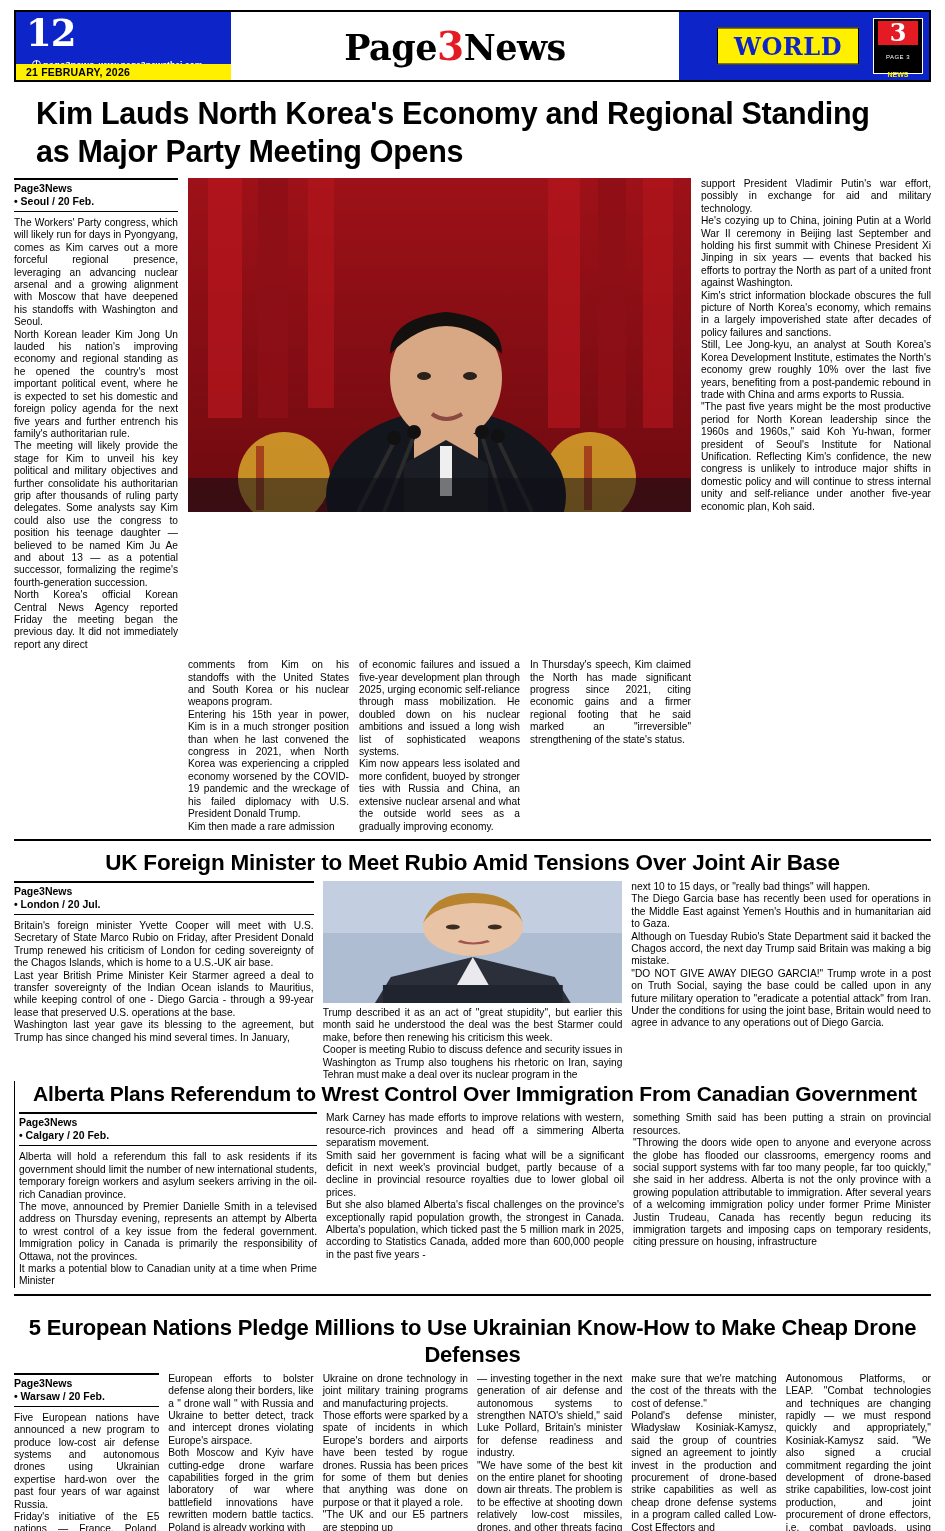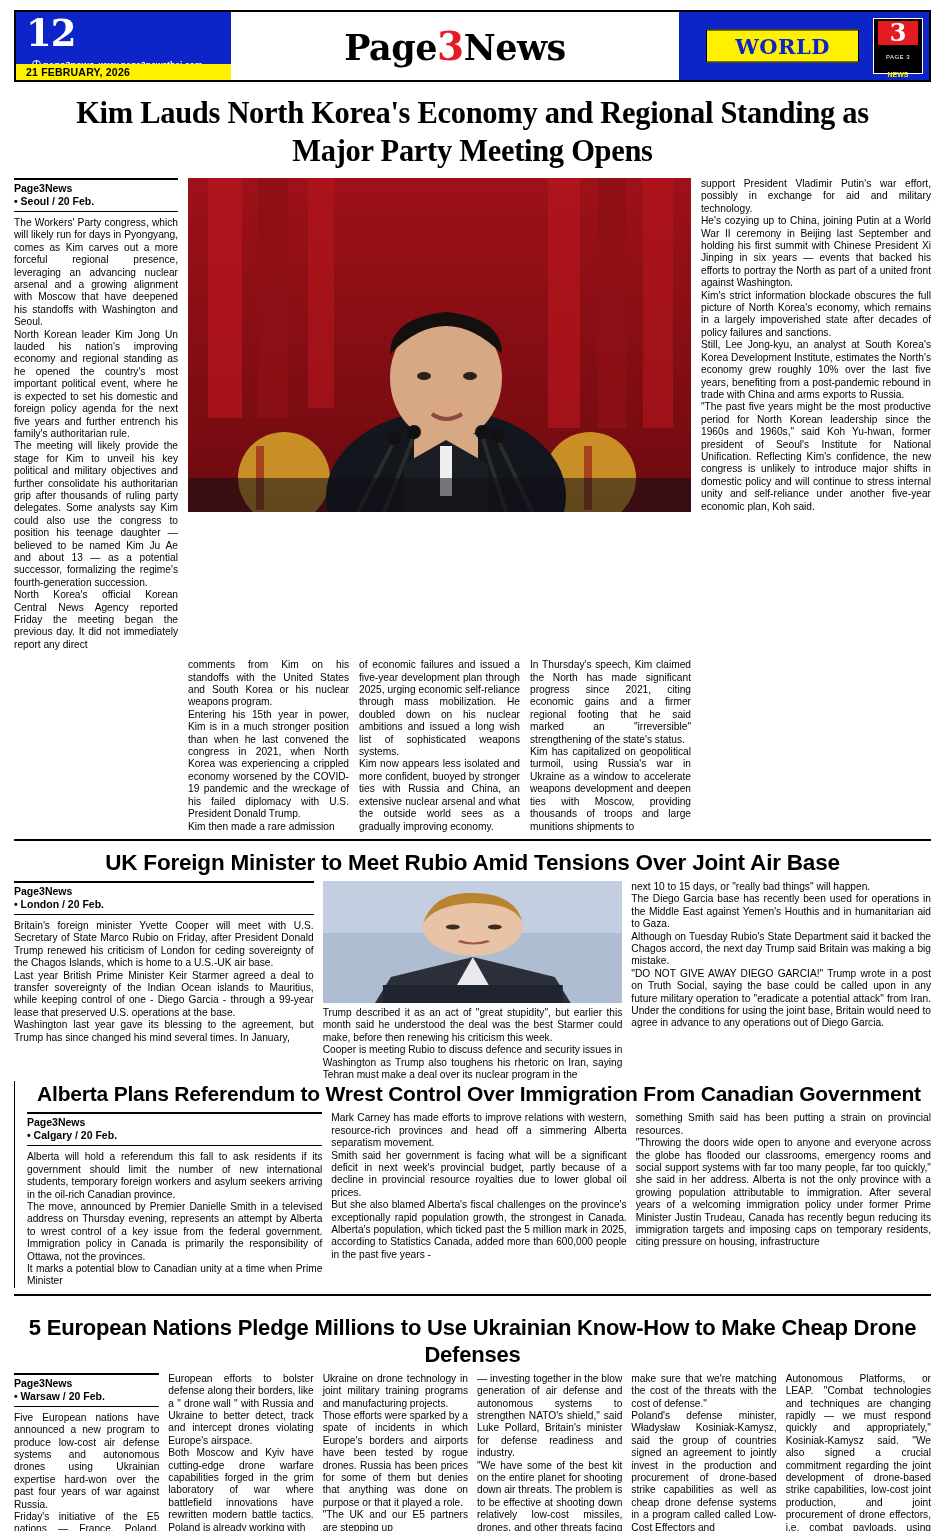--- a/index.html
+++ b/index.html
@@ -113,22 +113,22 @@
     position:relative;
   }
   .world-badge {
     position:absolute;
     right:70px; top:50%;
     transform:translateY(-50%);
     background:#fff000;
     color:#0d24c9;
     font-family:"DejaVu Serif", serif;
     font-weight:bold;
-    font-size:21px;
-    padding:3px 28px;
+    font-size:24px;
+    padding:3px 16px;
     letter-spacing:0.5px;
     border:1px solid #000;
   }
   .mh-logo-box {
     position:absolute;
     right:6px; top:50%;
     transform:translateY(-50%);
     width:50px; height:56px;
     background:#000;
     border:1px solid #fff;
@@ -144,22 +144,21 @@
     color:#fff;
     background:#e51b24;
     display:block;
     margin:0 4px;
   }
   .mh-logo-box .p3 { font-size:6px; line-height:8px; letter-spacing:0.5px;}
   .mh-logo-box .nws { font-size:7px; line-height:8px; font-weight:bold; color:#fff000;}
 
   
   .lead-headline {
-    text-align:center;
-    font-family:Liberation Serif, serif;
+    font-family:Liberation Sans, sans-serif;
     font-weight:bold;
     font-size:30.5px;
     line-height:38px;
     letter-spacing:-0.3px;
     margin:12px 22px 8px 22px;
   }
   .rule-thick { border-top:2px solid #000; }
   .byline-box {
     border-top:2px solid #000;
     border-bottom:1px solid #000;
@@ -361,37 +360,36 @@
         <p>comments from Kim on his standoffs with the United States and South Korea or his nuclear weapons program.</p>
         <p>Entering his 15th year in power, Kim is in a much stronger position than when he last convened the congress in 2021, when North Korea was experiencing a crippled economy worsened by the COVID-19 pandemic and the wreckage of his failed diplomacy with U.S. President Donald Trump.</p>
         <p>Kim then made a rare admission</p>
       </div>
       <div class="col-text">
         <p>of economic failures and issued a five-year development plan through 2025, urging economic self-reliance through mass mobilization. He doubled down on his nuclear ambitions and issued a long wish list of sophisticated weapons systems.</p>
         <p>Kim now appears less isolated and more confident, buoyed by stronger ties with Russia and China, an extensive nuclear arsenal and what the outside world sees as a gradually improving economy.</p>
       </div>
       <div class="col-text">
         <p>In Thursday's speech, Kim claimed the North has made significant progress since 2021, citing economic gains and a firmer regional footing that he said marked an "irreversible" strengthening of the state's status.</p>
-        <p>Kim has capitalized on geopolitical turmoil, using Russia's war in Ukraine as a window to accelerate weapons development and deepen ties with Moscow, providing thousands of troops and large munitions shipments to</p>
       </div>
     </div>
     <div></div>
   </div>
 
   <div class="rule-thick mt6"></div>
 
   <div class="row2">
 
     <div>
       <div class="sec-headline">UK Foreign Minister to Meet Rubio Amid Tensions Over Joint Air Base</div>
       <div class="story2-cols">
         <div>
           <div class="byline-box">
             <div class="byline-name">Page3News</div>
-            <div class="byline-place">• London / 20 Feb.</div>
+            <div class="byline-place">• London / 20 Jul.</div>
           </div>
           <div class="col-text">
             <p>Britain's foreign minister Yvette Cooper will meet with U.S. Secretary of State Marco Rubio on Friday, after President Donald Trump renewed his criticism of London for ceding sovereignty of the Chagos Islands, which is home to a U.S.-UK air base.</p>
             <p>Last year British Prime Minister Keir Starmer agreed a deal to transfer sovereignty of the Indian Ocean islands to Mauritius, while keeping control of one - Diego Garcia - through a 99-year lease that preserved U.S. operations at the base.</p>
             <p>Washington last year gave its blessing to the agreement, but Trump has since changed his mind several times. In January,</p>
           </div>
         </div>
         <div>
           <div class="photo-person">
             <svg width="100%" height="100%" viewBox="0 0 150 122" preserveAspectRatio="none">
@@ -414,21 +412,21 @@
         </div>
         <div class="col-text">
           <p>next 10 to 15 days, or "really bad things" will happen.</p>
           <p>The Diego Garcia base has recently been used for operations in the Middle East against Yemen's Houthis and in humanitarian aid to Gaza.</p>
           <p>Although on Tuesday Rubio's State Department said it backed the Chagos accord, the next day Trump said Britain was making a big mistake.</p>
           <p>"DO NOT GIVE AWAY DIEGO GARCIA!" Trump wrote in a post on Truth Social, saying the base could be called upon in any future military operation to "eradicate a potential attack" from Iran. Under the conditions for using the joint base, Britain would need to agree in advance to any operations out of Diego Garcia.</p>
         </div>
       </div>
     </div>
 
-    <div class="vdiv" style="padding-left:12px;">
+    <div class="vdiv" style="padding-left:4px;">
       <div class="sec-headline sm">Alberta Plans Referendum to Wrest Control Over Immigration From Canadian Government</div>
       <div class="story2-cols">
         <div>
           <div class="byline-box">
             <div class="byline-name">Page3News</div>
             <div class="byline-place">• Calgary / 20 Feb.</div>
           </div>
           <div class="col-text">
             <p>Alberta will hold a referendum this fall to ask residents if its government should limit the number of new international students, temporary foreign workers and asylum seekers arriving in the oil-rich Canadian province.</p>
             <p>The move, announced by Premier Danielle Smith in a televised address on Thursday evening, represents an attempt by Alberta to wrest control of a key issue from the federal government. Immigration policy in Canada is primarily the responsibility of Ottawa, not the provinces.</p>
@@ -466,21 +464,21 @@
       <div class="col-text">
         <p>European efforts to bolster defense along their borders, like a " drone wall " with Russia and Ukraine to better detect, track and intercept drones violating Europe's airspace.</p>
         <p>Both Moscow and Kyiv have cutting-edge drone warfare capabilities forged in the grim laboratory of war where battlefield innovations have rewritten modern battle tactics. Poland is already working with</p>
       </div>
       <div class="col-text">
         <p>Ukraine on drone technology in joint military training programs and manufacturing projects.</p>
         <p>Those efforts were sparked by a spate of incidents in which Europe's borders and airports have been tested by rogue drones. Russia has been prices for some of them but denies that anything was done on purpose or that it played a role.</p>
         <p>"The UK and our E5 partners are stepping up</p>
       </div>
       <div class="col-text">
-        <p>— investing together in the blow generation of air defense and autonomous systems to strengthen NATO's shield," said Luke Pollard, Britain's minister for defense readiness and industry.</p>
+        <p>— investing together in the next generation of air defense and autonomous systems to strengthen NATO's shield," said Luke Pollard, Britain's minister for defense readiness and industry.</p>
         <p>"We have some of the best kit on the entire planet for shooting down air threats. The problem is to be effective at shooting down relatively low-cost missiles, drones, and other threats facing us," he said. "We need to</p>
       </div>
       <div class="col-text">
         <p>make sure that we're matching the cost of the threats with the cost of defense."</p>
         <p>Poland's defense minister, Władysław Kosiniak-Kamysz, said the group of countries signed an agreement to jointly invest in the production and procurement of drone-based strike capabilities as well as cheap drone defense systems in a program called called Low-Cost Effectors and</p>
       </div>
       <div class="col-text">
         <p>Autonomous Platforms, or LEAP. "Combat technologies and techniques are changing rapidly — we must respond quickly and appropriately," Kosiniak-Kamysz said. "We also signed a crucial commitment regarding the joint development of drone-based strike capabilities, low-cost joint production, and joint procurement of drone effectors, i.e. combat payloads, using artificial</p>
       </div>
     </div>

